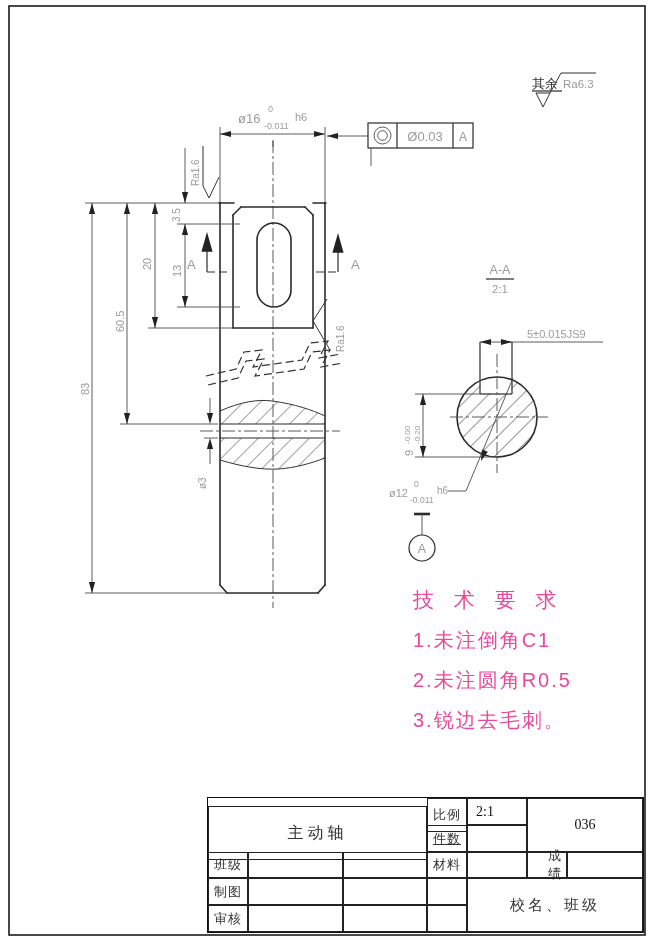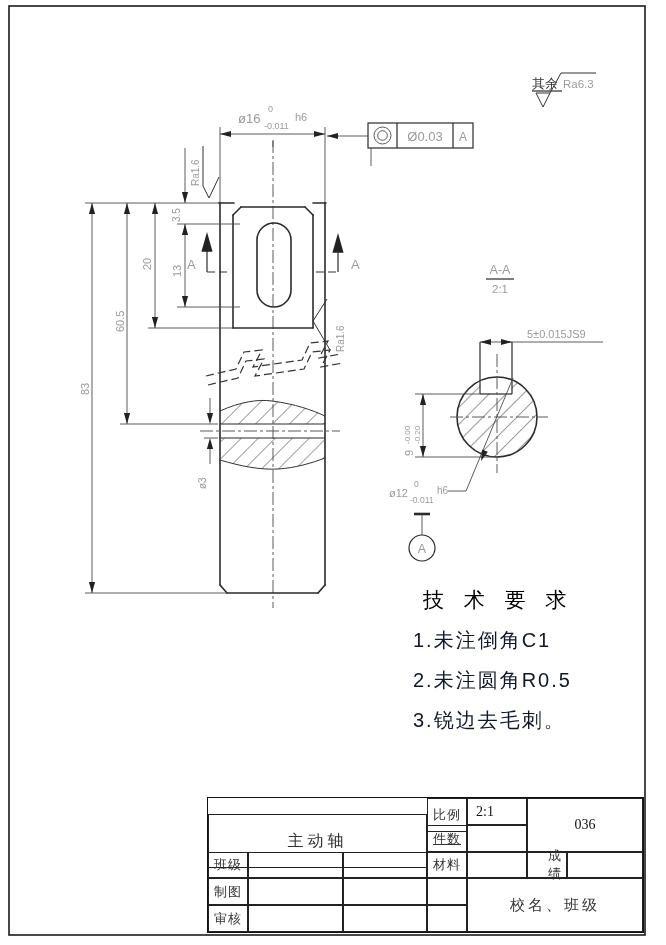--- a/index.html
+++ b/index.html
@@ -11,22 +11,22 @@
   .md{stroke:#2b2b2b;stroke-width:1.2;fill:none;}
   .tn{stroke:#4a4a4a;stroke-width:0.9;fill:none;}
   .cl{stroke:#5a5a5a;stroke-width:1;fill:none;stroke-dasharray:13 3 3 3;}
   .dz{stroke:#333;stroke-width:1.2;fill:none;stroke-dasharray:8 4;}
   .fh{stroke:#333;stroke-width:1;fill:none;}
   .arr{fill:#222;stroke:none;}
   text.d{fill:#9b9b9b;}
   text.k{fill:#333;}
   
   .techreq{position:absolute;left:413px;top:586px;color:#1d1d1d;}
-  .techreq .t{font-size:21px;letter-spacing:7px;margin-left:10px;color:#000000;}
-  .techreq .i{font-size:20px;letter-spacing:2px;margin-top:13px;color:#0f172a;}
+  .techreq .t{font-size:21px;letter-spacing:7px;color:#ec4899;}
+  .techreq .i{font-size:20px;letter-spacing:2px;margin-top:13px;color:#ec4899;}
   
   .tblock{position:absolute;left:208px;top:798px;width:435px;height:134px;}
   .cell{position:absolute;box-sizing:border-box;border:1px solid #222;color:#333;
         display:flex;align-items:center;justify-content:center;font-size:13px;letter-spacing:1px;}
   .cell.big{font-size:16px;letter-spacing:4px;}
   .cell.serif{font-family:"Liberation Serif","DejaVu Serif",serif;font-size:14px;color:#111;letter-spacing:0;}
   .tblock .outer{position:absolute;left:-1px;top:-1px;width:437px;height:136px;border:1.5px solid #111;box-sizing:border-box;}
 </style>
 </head>
 <body>
@@ -255,21 +255,21 @@
 </svg>
 
 <div class="techreq">
   <div class="t">技 术 要 求</div>
   <div class="i">1.未注倒角C1</div>
   <div class="i">2.未注圆角R0.5</div>
   <div class="i">3.锐边去毛刺。</div>
 </div>
 
 <div class="tblock">
-  <div class="cell big" style="left:0;top:16px;width:219px;height:54px;">主动轴</div>
+  <div class="cell big" style="left:0;top:8px;width:219px;height:54px;">主动轴</div>
   <div class="cell" style="left:219px;top:0;width:40px;height:34px;">比例</div>
   <div class="cell serif" style="left:259px;top:0;width:60px;height:27px;justify-content:flex-start;padding-left:8px;">2:1</div>
   <div class="cell" style="left:219px;top:27px;width:40px;height:27px;text-decoration:underline;">件数</div>
   <div class="cell" style="left:259px;top:27px;width:60px;height:27px;"></div>
   <div class="cell serif" style="left:319px;top:0;width:116px;height:54px;">036</div>
 
   <div class="cell" style="left:0;top:54px;width:40px;height:26px;">班级</div>
   <div class="cell" style="left:40px;top:54px;width:95px;height:26px;"></div>
   <div class="cell" style="left:135px;top:54px;width:84px;height:26px;"></div>
   <div class="cell" style="left:219px;top:54px;width:40px;height:26px;">材料</div>

